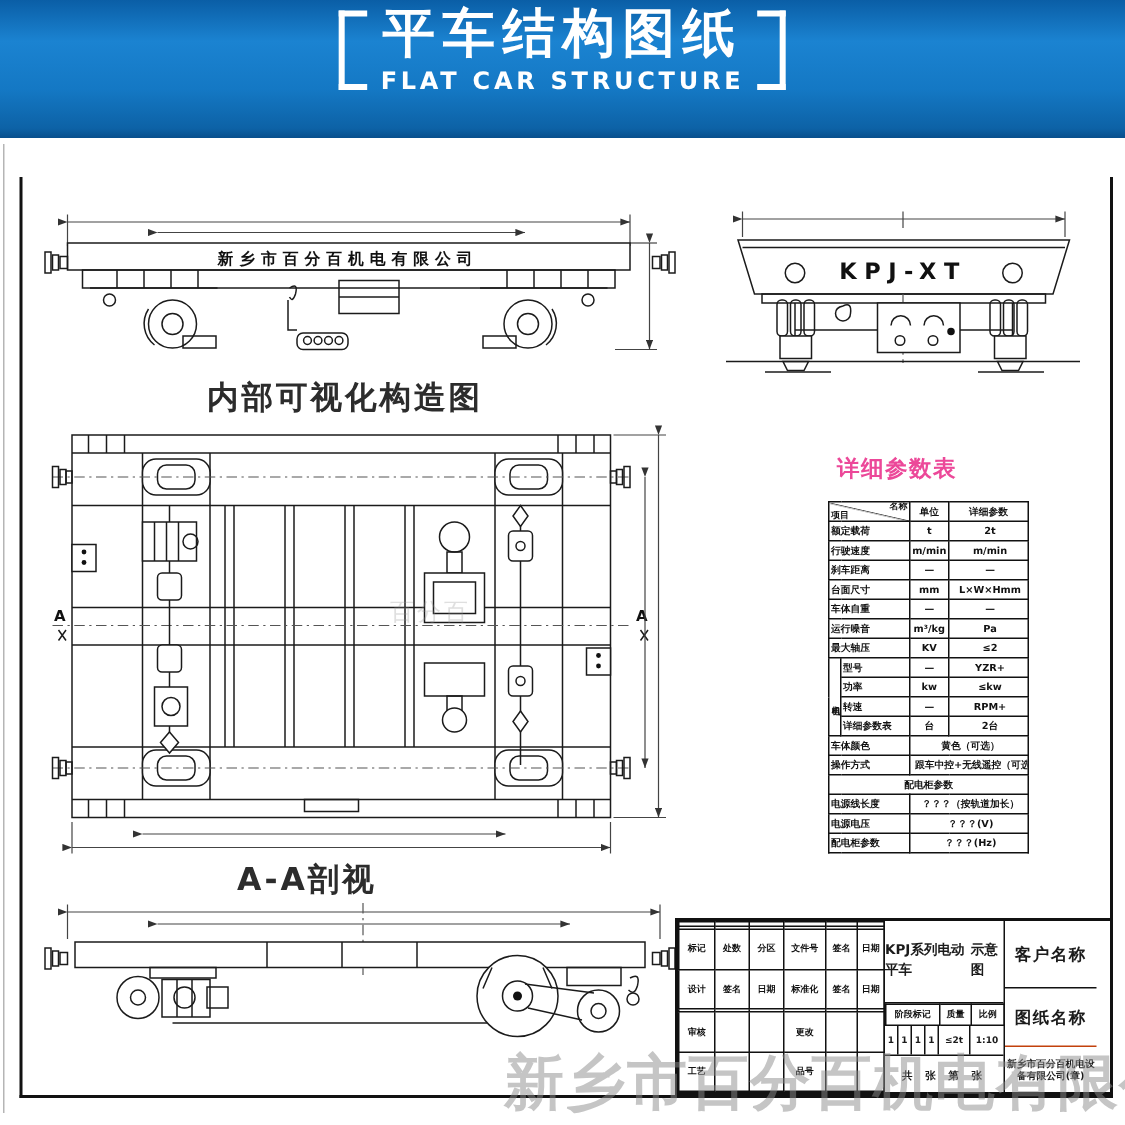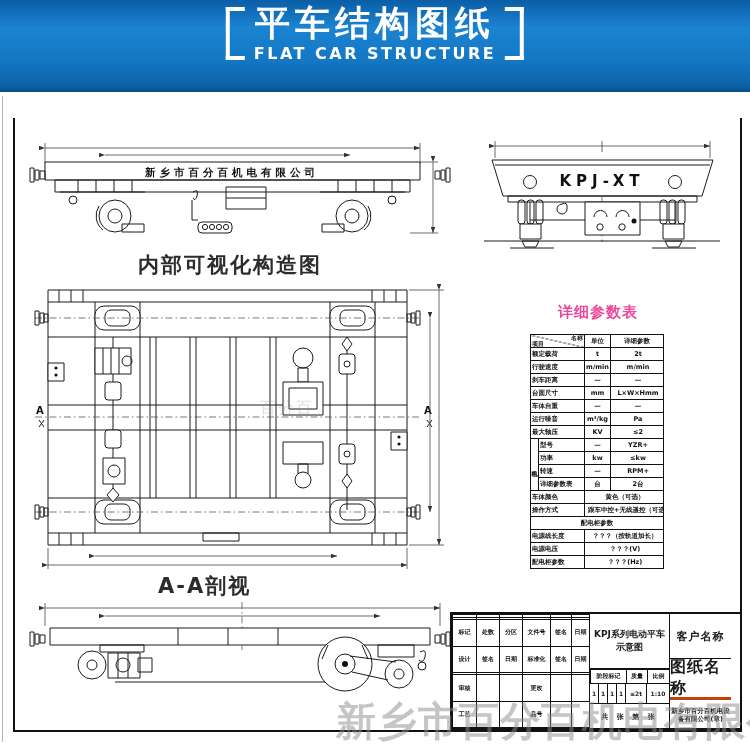--- a/index.html
+++ b/index.html
@@ -28,58 +28,58 @@
   
   svg{position:absolute;overflow:visible;}
   svg *{vector-effect:non-scaling-stroke;}
   .ln{stroke:#1b1b1b;stroke-width:1;fill:none;}
   .lnf{stroke:#1b1b1b;stroke-width:1;fill:#fff;}
   .dash{stroke:#555;stroke-width:0.8;stroke-dasharray:7 3 1.5 3;fill:none;}
   .dim{stroke:#444;stroke-width:0.8;fill:none;}
   
   #ptable-title{position:absolute;left:532px;top:303px;width:132px;text-align:center;
     font-size:15px;font-weight:bold;letter-spacing:1px;color:#ec4899;}
-  #ptable{position:absolute;left:530px;top:334px;width:133px;border-collapse:collapse;
+  #ptable{position:absolute;left:552px;top:334px;width:133px;border-collapse:collapse;
     table-layout:fixed;font-size:6.5px;color:#111;}
   #ptable td{border:1px solid #111;padding:0 1px;height:12px;overflow:hidden;white-space:nowrap;
     font-weight:bold;line-height:1;}
   #ptable td.u{text-align:center;}
   #ptable td.v{text-align:center;padding-left:3px;font-weight:bold;}
   #ptable td.c{text-align:center;}
   #ptable td.grp{writing-mode:vertical-rl;text-align:center;font-size:6px;padding:0;width:8px;}
   #ptable td.corner{position:relative;padding:0;
     background:linear-gradient(to top right,transparent calc(50% - .5px),#111 50%,transparent calc(50% + .5px));}
   .corner-a{position:absolute;right:1px;top:0;font-size:6px;}
   .corner-b{position:absolute;left:1px;bottom:0;font-size:6px;}
   
   #tblock{position:absolute;left:450px;top:612px;width:292px;height:118px;
     border:2px solid #111;box-sizing:border-box;background:rgba(255,255,255,.6);}
   #tblock table{border-collapse:collapse;table-layout:fixed;font-size:6px;color:#111;}
   #tblock td{border:1px solid #111;text-align:center;padding:0;overflow:hidden;white-space:nowrap;font-weight:bold;}
   .tb-left{position:absolute;left:0;top:0;width:137px;height:114px;}
   .tb-left table{width:137px;height:114px;}
   .tb-mid{position:absolute;left:137px;top:0;width:80px;height:114px;border-left:1px solid #111;box-sizing:border-box;}
   .tb-right{position:absolute;left:217px;top:0;width:62px;height:114px;border-left:1px solid #111;box-sizing:border-box;}
-  .tb-title{height:54px;border-bottom:1px solid #111;display:flex;flex-direction:column;
+  .tb-title{height:54px;border-bottom:1px solid #111;display:flex;flex-direction:row;
     align-items:center;justify-content:center;font-size:9px;font-weight:bold;line-height:1.5;}
   .tb-mid table{width:79px;}
   .stage-vals{display:flex;height:19px;border-bottom:1px solid #111;}
   .stage-boxes{width:36px;display:flex;border-right:1px solid #111;box-sizing:border-box;}
   .stage-boxes div{flex:1;border-right:1px solid #111;font-size:6px;font-weight:bold;
     display:flex;align-items:center;justify-content:center;}
   .stage-boxes div:last-child{border-right:none;}
   .stage-w{width:21px;border-right:1px solid #111;box-sizing:border-box;font-size:6px;font-weight:bold;
     display:flex;align-items:center;justify-content:center;}
   .stage-s{width:22px;font-size:6px;font-weight:bold;display:flex;align-items:center;justify-content:center;}
   .sheet-info{height:25px;display:flex;align-items:center;justify-content:center;
     font-size:7px;font-weight:bold;letter-spacing:3px;}
   .cust{height:44px;border-bottom:1px solid #111;display:flex;align-items:center;justify-content:center;
     font-size:11px;font-weight:bold;letter-spacing:1px;}
-  .dwg{height:38px;border-bottom:3px solid #c2410c;display:flex;align-items:center;justify-content:center;
-    font-size:16px;font-weight:bold;letter-spacing:1px;}
+  .dwg{height:38px;border-bottom:1px solid #c2410c;display:flex;align-items:center;justify-content:center;
+    font-size:11px;font-weight:bold;letter-spacing:1px;}
   .stamp{height:30px;display:flex;align-items:center;justify-content:center;text-align:center;
     font-size:6.5px;font-weight:bold;line-height:1.3;padding:0 1px;}
   
   #watermark{position:absolute;left:336px;top:694px;font-size:40px;font-weight:700;
     color:rgba(140,140,140,.5);letter-spacing:1px;white-space:nowrap;z-index:40;}
   #watermark-faint{position:absolute;left:260px;top:398px;font-size:16px;
     color:rgba(150,150,150,.3);letter-spacing:2px;z-index:5;}
 </style>
 </head>
 <body>

